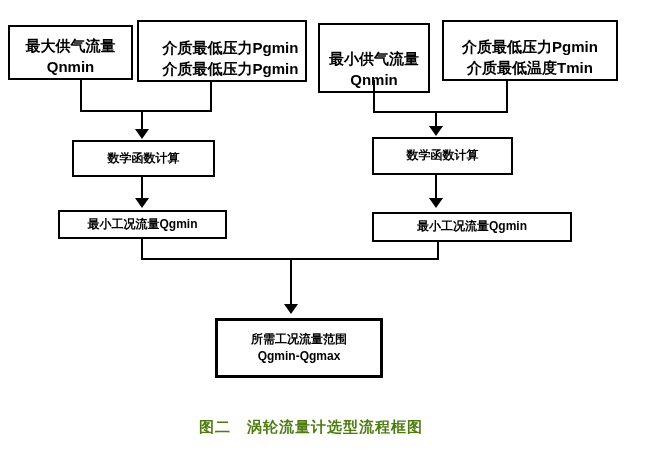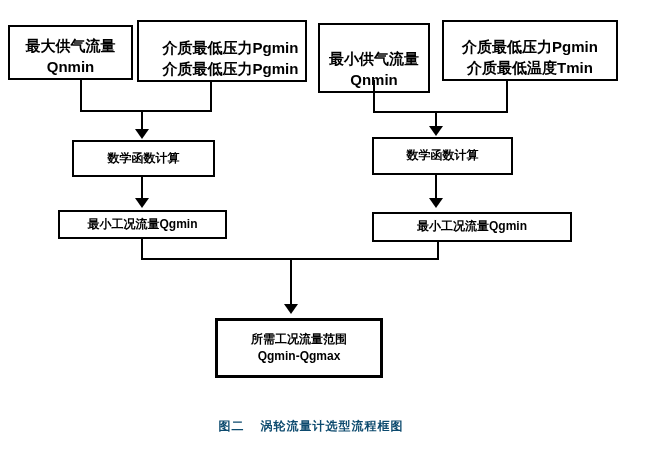--- a/index.html
+++ b/index.html
@@ -46,23 +46,23 @@
     border-left: 7px solid transparent;
     border-right: 7px solid transparent;
     border-top: 10px solid #000;
   }
   .caption {
     position: absolute;
     left: 0;
     top: 418px;
     width: 622px;
     text-align: center;
-    font-size: 12px;
+    font-size: 15px;
     font-weight: bold;
-    color: #0c4a6e;
+    color: #4d7c0f;
     letter-spacing: 1px;
   }
   .caption .fig-label { margin-right: 16px; }
 </style>
 </head>
 <body>
 
 <div class="stage">
 
   <div class="node fs15" style="left:8px; top:25px; width:125px; height:55px;">

